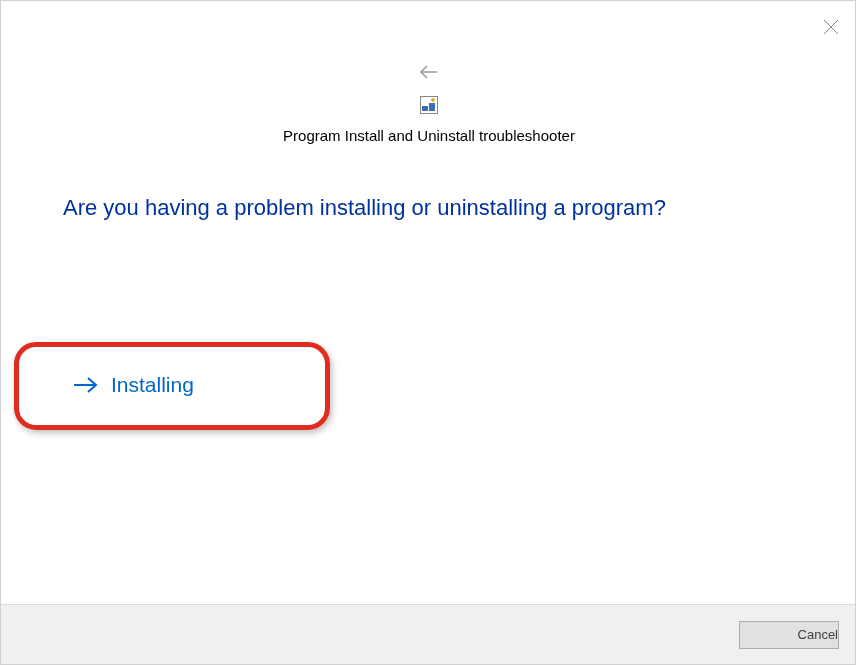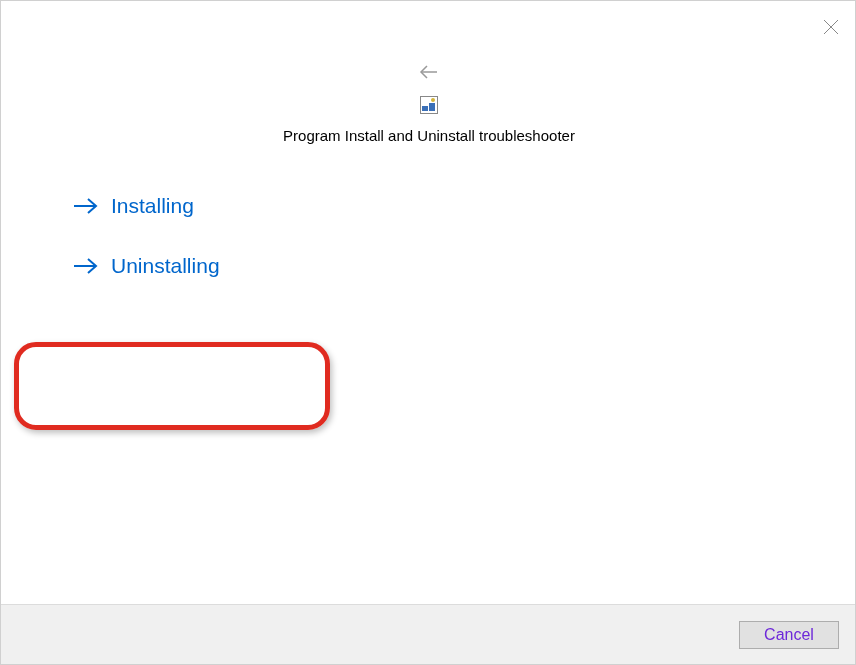--- a/index.html
+++ b/index.html
@@ -117,24 +117,25 @@
       display: flex;
       align-items: center;
       justify-content: flex-end;
       padding-right: 16px;
     }
     .cancel-btn {
       width: 100px;
       height: 28px;
       background: #e1e1e1;
       border: 1px solid #adadad;
-      font-size: 16px;
+      font-size: 13px;
       font-family: inherit;
-      color: #6d28d9;
+      color: #404040;
       cursor: pointer;
+      text-align: right;
     }
   </style>
 </head>
 <body>
 
 <div class="title-bar">
   <div class="close-btn">
     <svg width="16" height="16" viewBox="0 0 16 16">
       <line x1="1" y1="1" x2="15" y2="15"></line>
       <line x1="15" y1="1" x2="1" y2="15"></line>
@@ -154,40 +155,32 @@
       <rect x="0.5" y="0.5" width="17" height="17" fill="#fff" stroke="#888" stroke-width="1"></rect>
       <rect x="2" y="10" width="6" height="5" fill="#3a6fb7"></rect>
       <rect x="9" y="7" width="6" height="8" fill="#3a6fb7"></rect>
       <circle cx="13" cy="4" r="2" fill="#d4b43a"></circle>
     </svg>
   </span>
   <span class="header-title">Program Install and Uninstall troubleshooter</span>
 </div>
 
 <div class="main-content">
+  <h1 class="question">Are you having a problem installing or uninstalling a program?</h1>
 
   <div class="options">
     <div class="option-link">
       <span class="option-arrow">
         <svg width="28" height="20" viewBox="0 0 28 20" fill="none" stroke="currentColor" stroke-width="2">
           <line x1="2" y1="10" x2="24" y2="10"></line>
           <polyline points="16,3 24,10 16,17"></polyline>
         </svg>
       </span>
       <span>Installing</span>
     </div>
-    <div class="option-link">
-      <span class="option-arrow">
-        <svg width="28" height="20" viewBox="0 0 28 20" fill="none" stroke="currentColor" stroke-width="2">
-          <line x1="2" y1="10" x2="24" y2="10"></line>
-          <polyline points="16,3 24,10 16,17"></polyline>
-        </svg>
-      </span>
-      <span>Uninstalling</span>
-    </div>
   </div>
 </div>
 
 <div class="highlight-box"></div>
 
 <div class="footer">
   <button class="cancel-btn">Cancel</button>
 </div>
 
 </body></html>

